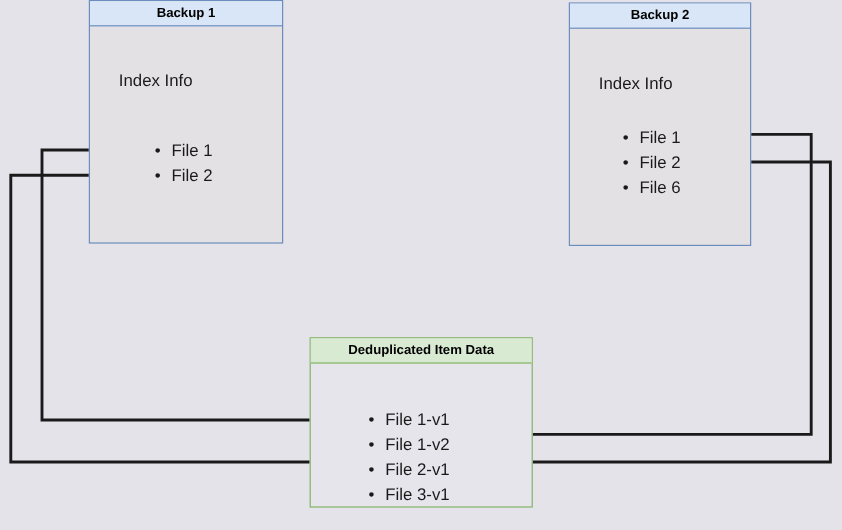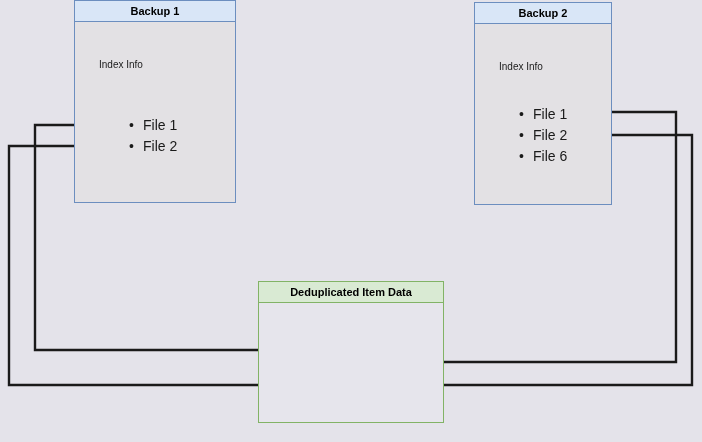--- a/index.html
+++ b/index.html
@@ -46,21 +46,21 @@
     color: #000;
     background: #d9e6f7;
     border-bottom: 1px solid #6c8ebf;
   }
   .box.green .box-header {
     background: #d9ead3;
     border-bottom: 1px solid #82b366;
   }
   .index-label {
     position: absolute;
-    font-size: 10px;
+    font-size: 14px;
     color: #1a1a1a;
   }
   .bullet-list {
     position: absolute;
     margin: 0;
     padding: 0;
     list-style: none;
   }
   .bullet-list li {
     position: relative;
@@ -104,27 +104,33 @@
 
   <div class="box" style="left:74px; top:0; width:162px; height:203px;">
     <div class="box-header">Backup 1</div>
     <div class="index-label" style="left:24px; top:58px;">Index Info</div>
     <ul class="bullet-list" style="left:54px; top:114px;">
       <li>File 1</li>
       <li>File 2</li>
     </ul>
   </div>
 
-  <div class="box" style="left:474px; top:2px; width:138px; height:203px;">
+  <div class="box" style="left:474px; top:2px; width:152px; height:203px;">
     <div class="box-header">Backup 2</div>
     <div class="index-label" style="left:24px; top:58px;">Index Info</div>
     <ul class="bullet-list" style="left:44px; top:101px;">
       <li>File 1</li>
       <li>File 2</li>
       <li>File 6</li>
     </ul>
   </div>
 
   <div class="box green" style="left:258px; top:281px; width:186px; height:142px;">
     <div class="box-header">Deduplicated Item Data</div>
+    <ul class="bullet-list" style="left:48px; top:57px;">
+      <li>File 1-v1</li>
+      <li>File 1-v2</li>
+      <li>File 2-v1</li>
+      <li>File 3-v1</li>
+    </ul>
   </div>
 
 </div>
 
 </body></html>

